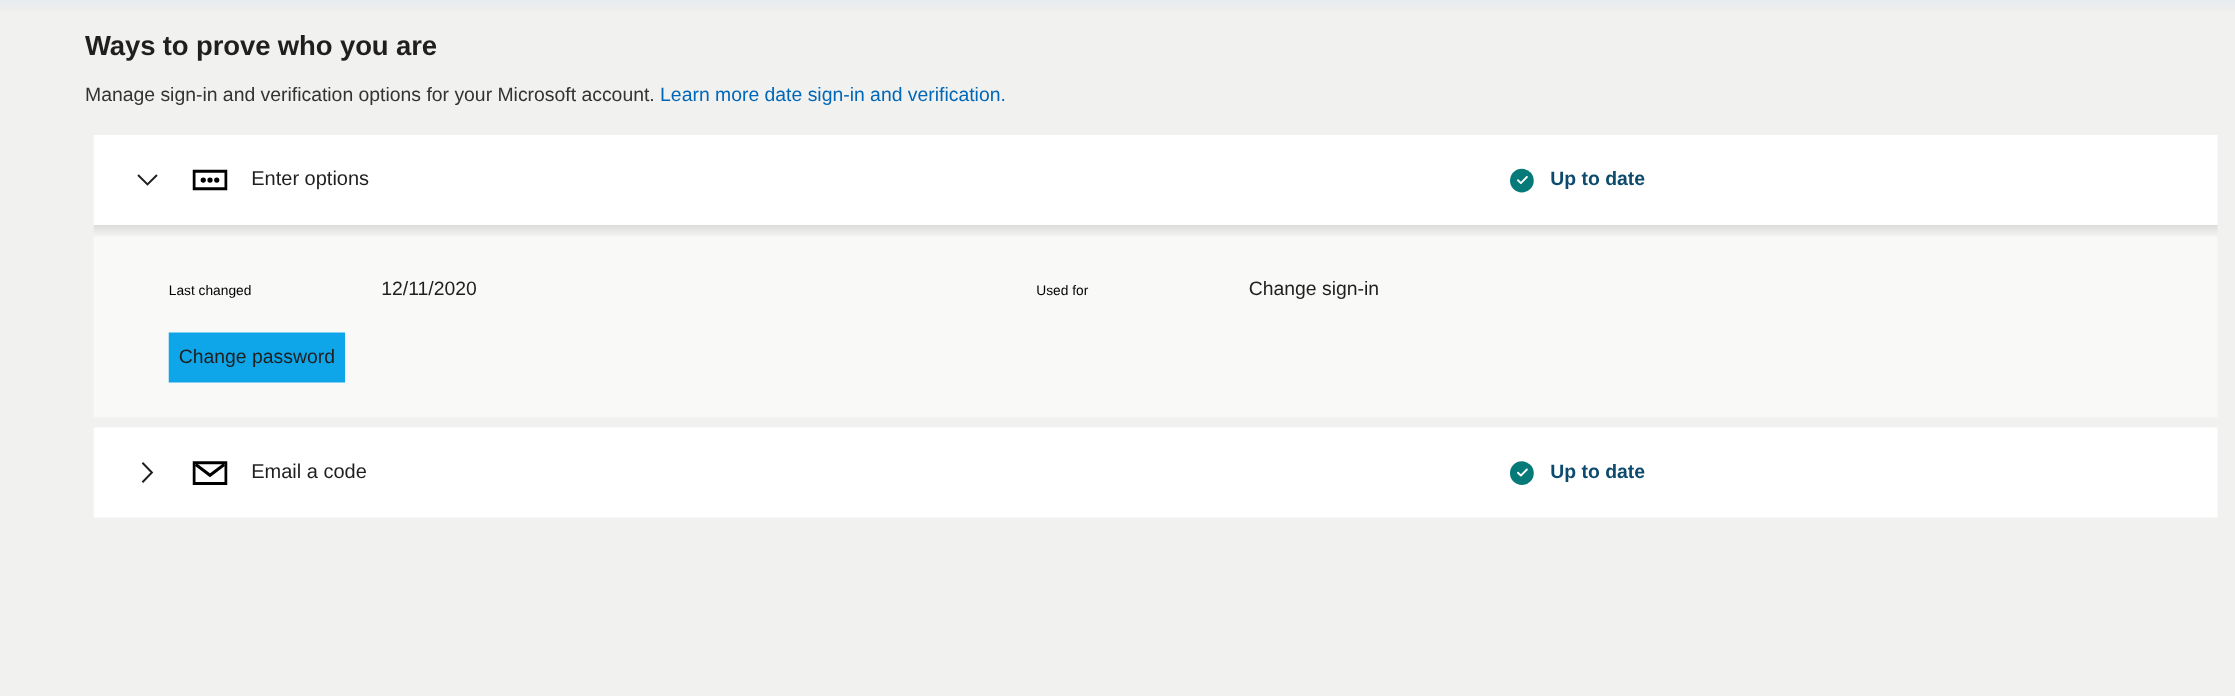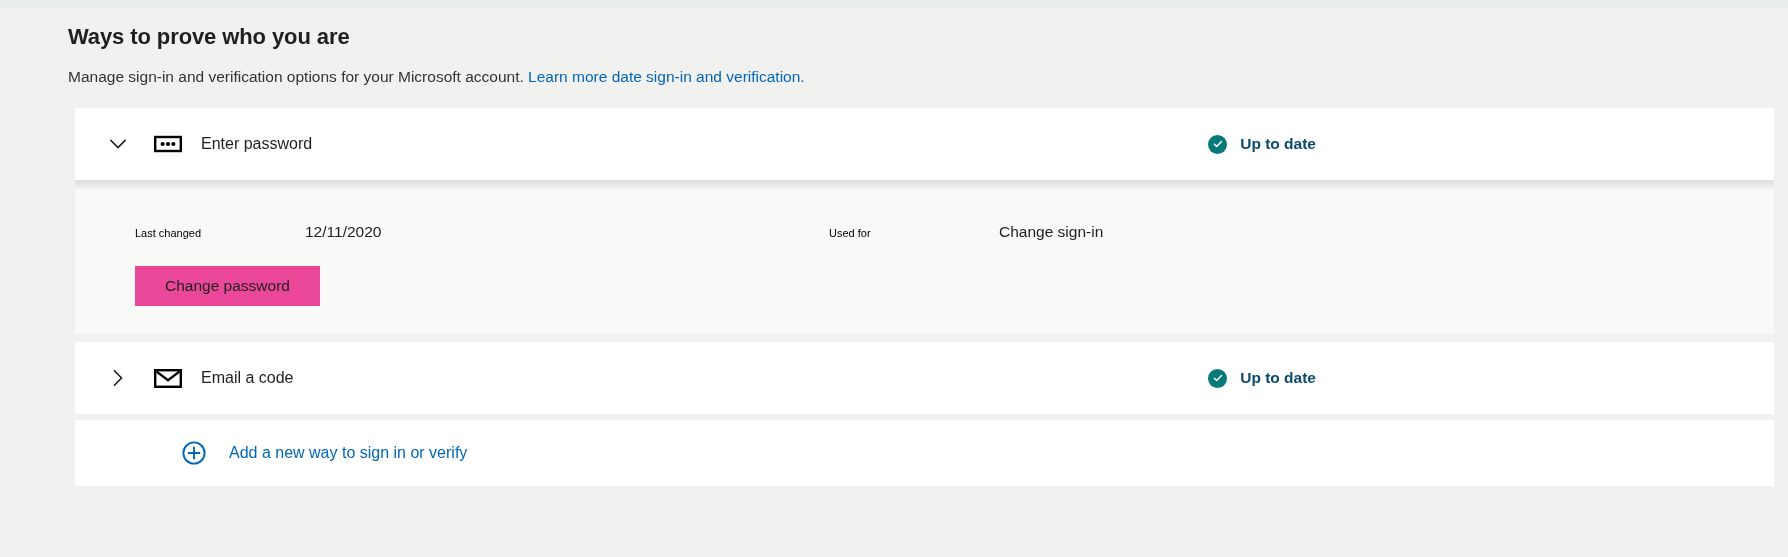--- a/index.html
+++ b/index.html
@@ -165,27 +165,27 @@
     color: #201f1e;
     line-height: 22px;
   }
 
   .detail-actions {
     display: flex;
     gap: 6px;
     margin-top: 22px;
   }
   .btn {
-    background: #ec4899;
+    background: #0ea5e9;
     border: none;
     color: #201f1e;
     font-family: "Liberation Sans", sans-serif;
     font-size: 15.5px;
     line-height: 20px;
-    padding: 10px 30px;
+    padding: 10px 8px;
     min-height: 37px;
     cursor: pointer;
     border-radius: 0;
   }
 
   .divider-gap {
     height: 8px;
     background: #f1f1f0;
   }
   .divider-thin {
@@ -241,21 +241,21 @@
         </svg>
       </span>
       <span class="method-icon">
         <svg width="28" height="20" viewBox="0 0 28 20" aria-hidden="true">
           <rect x="1.2" y="3" width="25.6" height="14" fill="none" stroke="#000000" stroke-width="2.4"></rect>
           <circle cx="8.6" cy="10" r="2.1" fill="#000000"></circle>
           <circle cx="14" cy="10" r="2.1" fill="#000000"></circle>
           <circle cx="19.4" cy="10" r="2.1" fill="#000000"></circle>
         </svg>
       </span>
-      <span class="method-label">Enter password</span>
+      <span class="method-label">Enter options</span>
 
       <span class="status">
         <span class="status-icon">
           <svg width="12" height="12" viewBox="0 0 12 12" aria-hidden="true">
             <path d="M2.4 6.2 L4.7 8.5 L9.5 3.6" fill="none" stroke="#ffffff" stroke-width="1.5" stroke-linecap="round" stroke-linejoin="round"></path>
           </svg>
         </span>
         <span class="status-text">Up to date</span>
       </span>
     </div>
@@ -300,24 +300,15 @@
           <svg width="12" height="12" viewBox="0 0 12 12" aria-hidden="true">
             <path d="M2.4 6.2 L4.7 8.5 L9.5 3.6" fill="none" stroke="#ffffff" stroke-width="1.5" stroke-linecap="round" stroke-linejoin="round"></path>
           </svg>
         </span>
         <span class="status-text">Up to date</span>
       </span>
     </div>
 
     <div class="divider-thin"></div>
 
-    <div class="add-row">
-      <span class="add-icon">
-        <svg width="26" height="26" viewBox="0 0 26 26" aria-hidden="true">
-          <circle cx="13" cy="13" r="10.6" fill="none" stroke="#0067b8" stroke-width="1.9"></circle>
-          <path d="M13 6.8 V19.2 M6.8 13 H19.2" stroke="#0067b8" stroke-width="1.9" stroke-linecap="butt"></path>
-        </svg>
-      </span>
-      <span class="add-label">Add a new way to sign in or verify</span>
-    </div>
 
   </div>
 </div>
 
 </body></html>

